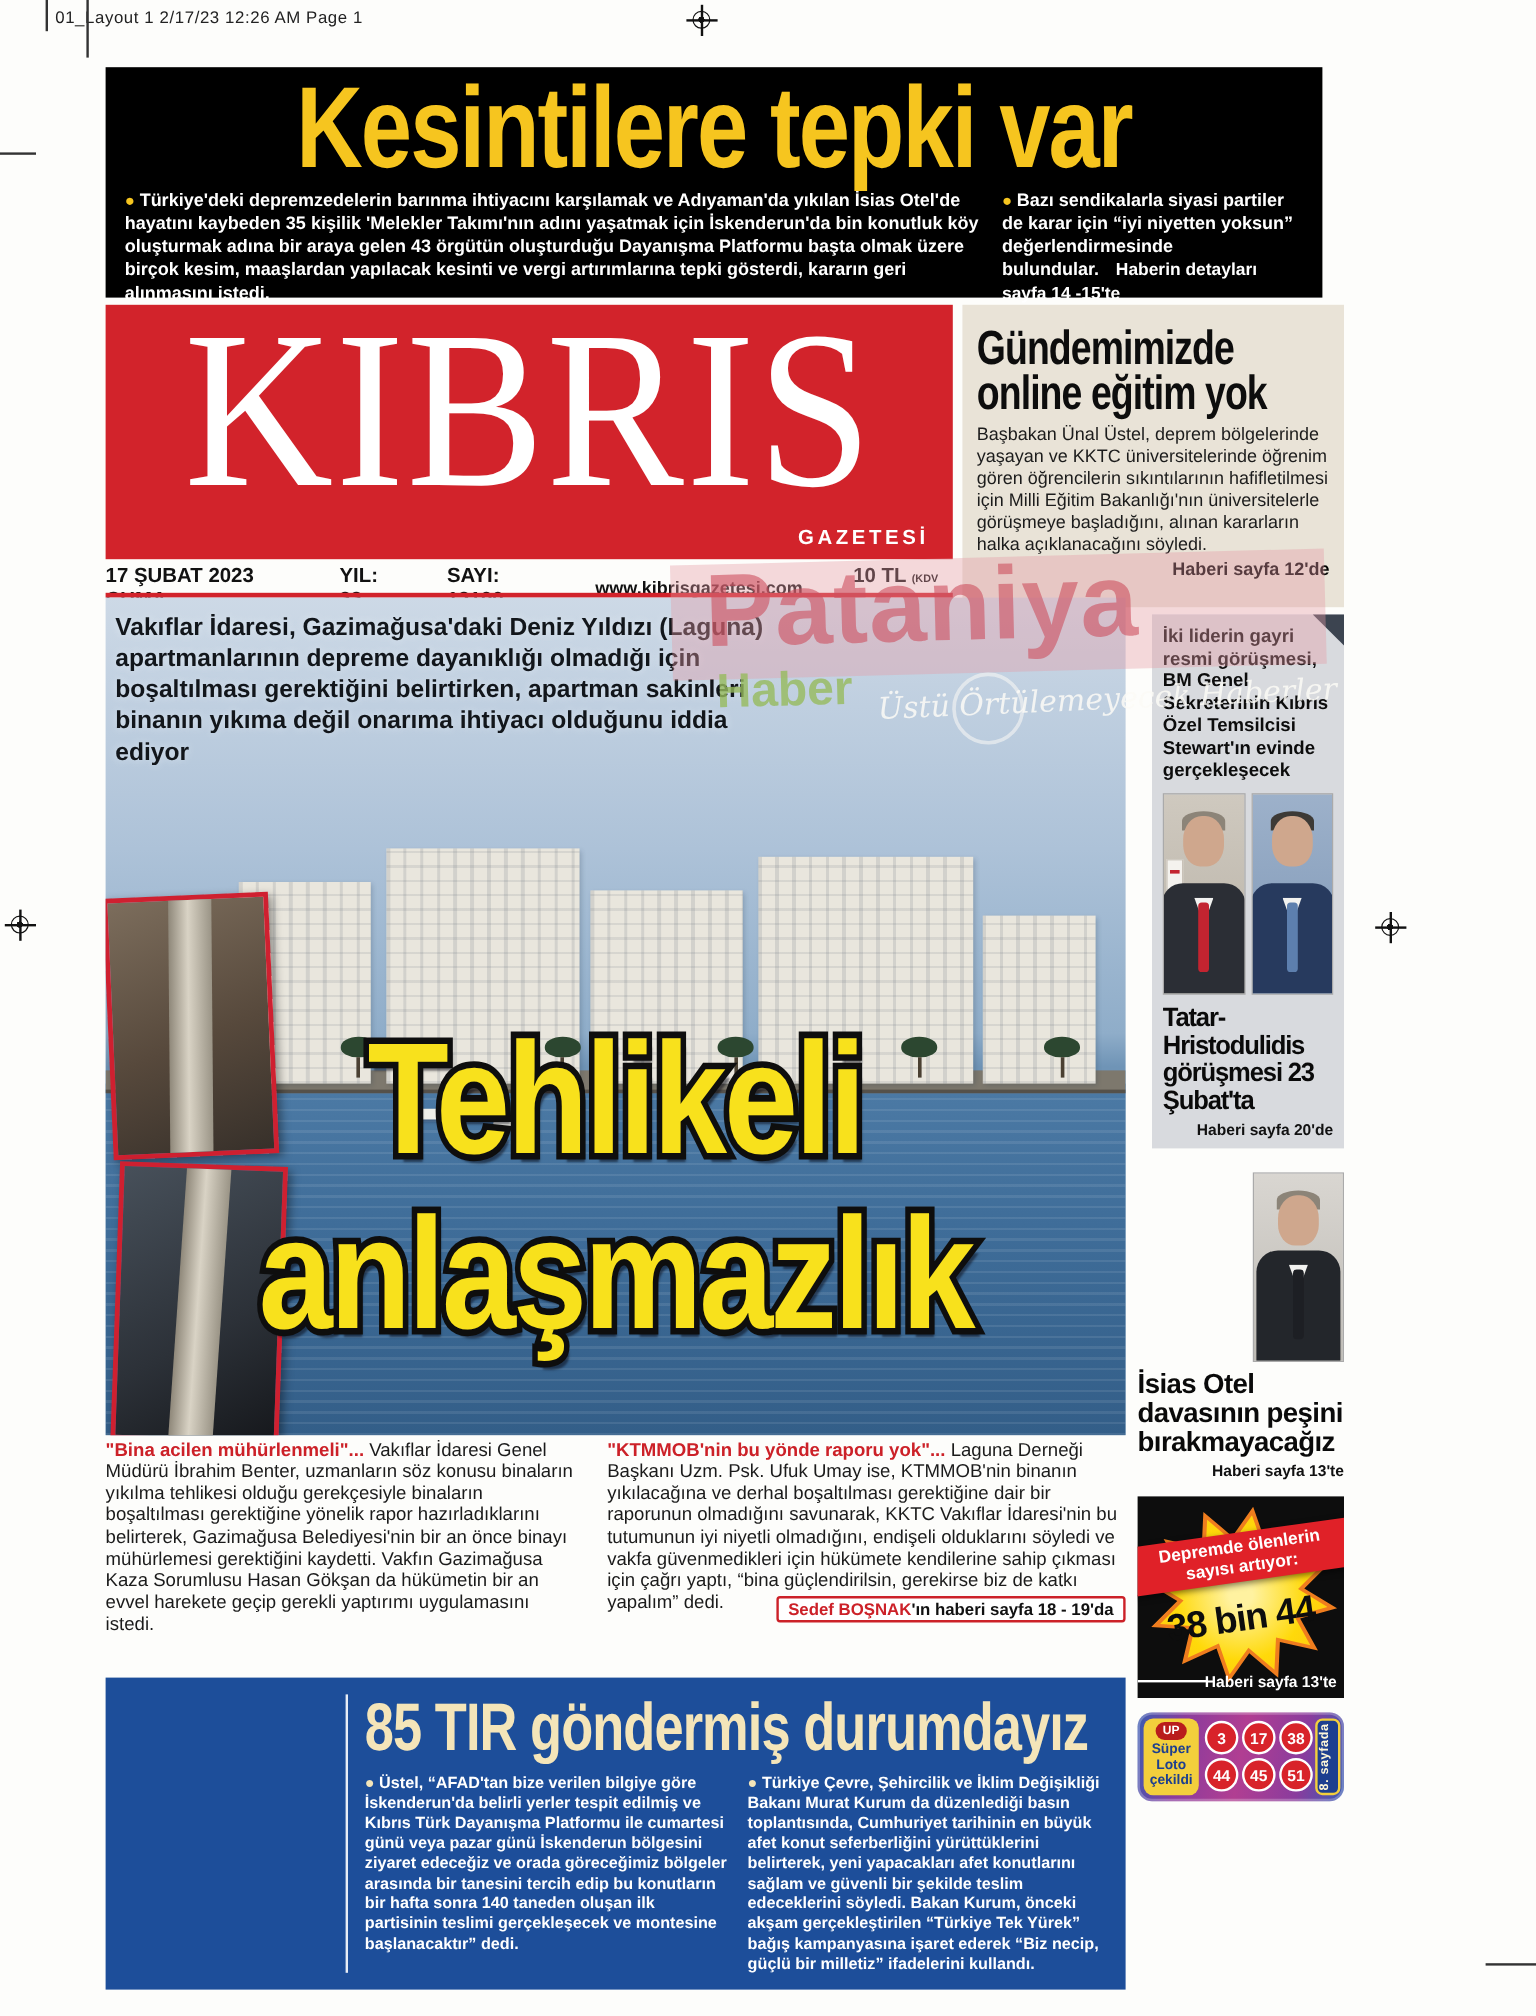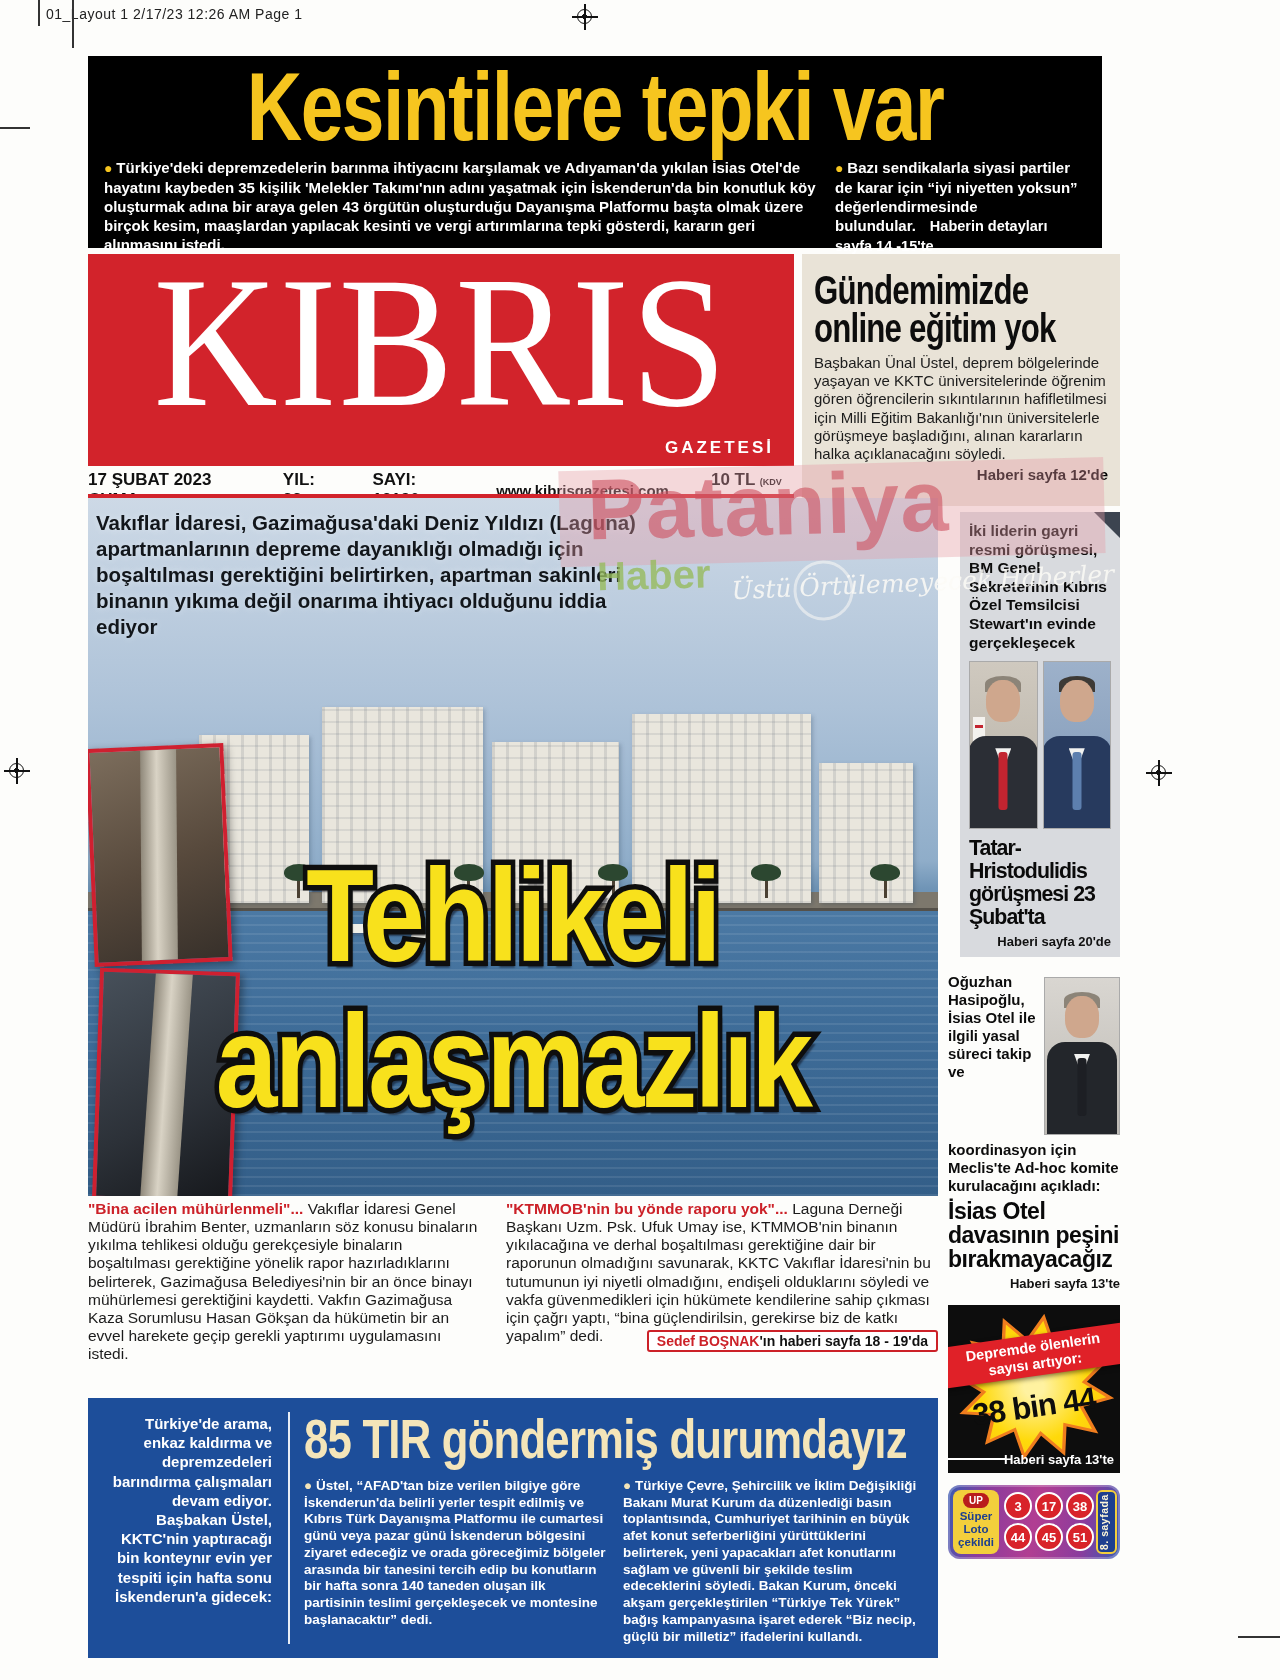--- a/index.html
+++ b/index.html
@@ -260,21 +260,20 @@
   </div>
 
   <div class="quotes">
     <div class="q qc1"><span class="qlead">"Bina acilen mühürlenmeli"...</span><span> Vakıflar İdaresi Genel Müdürü İbrahim Benter, uzmanların söz konusu binaların yıkılma tehlikesi olduğu gerekçesiyle binaların boşaltılması gerektiğine yönelik rapor hazırladıklarını belirterek, Gazimağusa Belediyesi'nin bir an önce binayı mühürlemesi gerektiğini kaydetti. Vakfın Gazimağusa Kaza Sorumlusu Hasan Gökşan da hükümetin bir an evvel harekete geçip gerekli yaptırımı uygulamasını istedi.</span></div>
     <div class="q qc2"><span class="qlead">"KTMMOB'nin bu yönde raporu yok"...</span><span> Laguna Derneği Başkanı Uzm. Psk. Ufuk Umay ise, KTMMOB'nin binanın yıkılacağına ve derhal boşaltılması gerektiğine dair bir raporunun olmadığını savunarak, KKTC Vakıflar İdaresi'nin bu tutumunun iyi niyetli olmadığını, endişeli olduklarını söyledi ve vakfa güvenmedikleri için hükümete kendilerine sahip çıkması için çağrı yaptı, “bina güçlendirilsin, gerekirse biz de katkı yapalım” dedi.</span>
       <span class="byline"><span class="nm">Sedef BOŞNAK</span><span>'ın haberi sayfa 18 - 19'da</span></span>
     </div>
   </div>
 
   <div class="blue">
-    <div class="bkick">Türkiye'de arama, enkaz kaldırma ve depremzedeleri barındırma çalışmaları devam ediyor. Başbakan Üstel, KKTC'nin yaptıracağı bin konteynır evin yer tespiti için hafta sonu İskenderun'a gidecek:</div>
     <div class="bdiv"></div>
     <h3>85 TIR göndermiş durumdayız</h3>
     <div class="bb">
       <div class="c"><span class="bdot">● </span><span>Üstel, “AFAD'tan bize verilen bilgiye göre İskenderun'da belirli yerler tespit edilmiş ve Kıbrıs Türk Dayanışma Platformu ile cumartesi günü veya pazar günü İskenderun bölgesini ziyaret edeceğiz ve orada göreceğimiz bölgeler arasında bir tanesini tercih edip bu konutların bir hafta sonra 140 taneden oluşan ilk partisinin teslimi gerçekleşecek ve montesine başlanacaktır” dedi.</span></div>
       <div class="c"><span class="bdot">● </span><span>Türkiye Çevre, Şehircilik ve İklim Değişikliği Bakanı Murat Kurum da düzenlediği basın toplantısında, Cumhuriyet tarihinin en büyük afet konut seferberliğini yürüttüklerini belirterek, yeni yapacakları afet konutlarını sağlam ve güvenli bir şekilde teslim edeceklerini söyledi. Bakan Kurum, önceki akşam gerçekleştirilen “Türkiye Tek Yürek” bağış kampanyasına işaret ederek “Biz necip, güçlü bir milletiz” ifadelerini kullandı.</span><span class="bref">Haberi sayfa 24'te</span></div>
     </div>
   </div>
 
   <div class="sb">
 
@@ -304,21 +303,20 @@
     <div class="sb2">
       <div class="p2">
           <div class="face p2bg">
             <div class="hair"></div>
             <div class="head"></div>
             <div class="suit" style="background:#23262b;"></div>
             <div class="shirt"></div>
             <div class="tie" style="background:#1d1f24;"></div>
           </div>
         </div>
-      <div class="sbkick">Oğuzhan Hasipoğlu, İsias Otel ile ilgili yasal süreci takip ve koordinasyon için Meclis'te Ad-hoc komite kurulacağını açıkladı:</div>
       <div class="sbhead2">İsias Otel davasının peşini bırakmayacağız</div>
       <div class="sbref">Haberi sayfa 13'te</div>
     </div>
 
     <div class="death">
       <div class="star o"></div>
       <div class="star y"></div>
       <div class="dbanner">Depremde ölenlerin sayısı artıyor:</div>
       <div class="dnum">38 bin 44</div>
       <div class="dref">Haberi sayfa 13'te</div>

